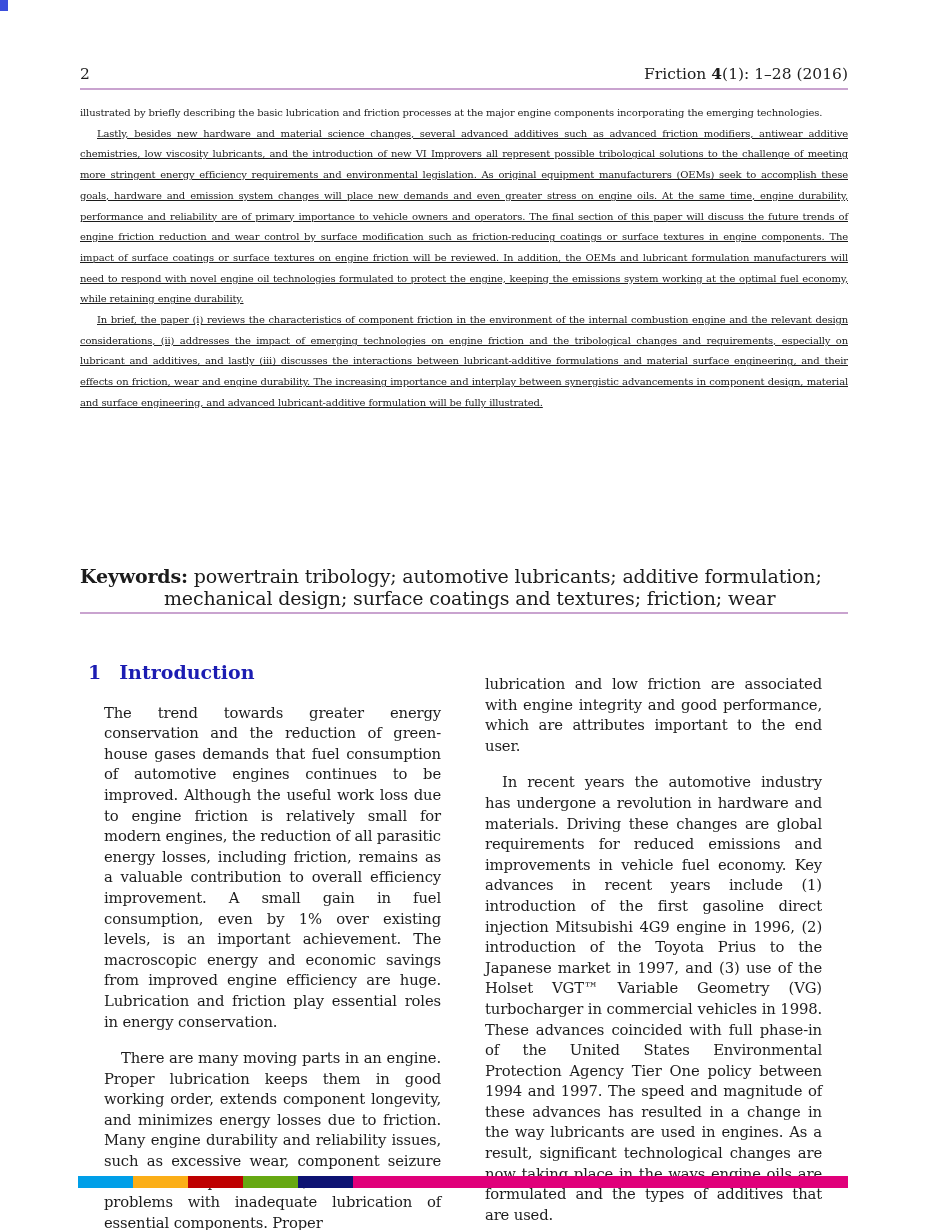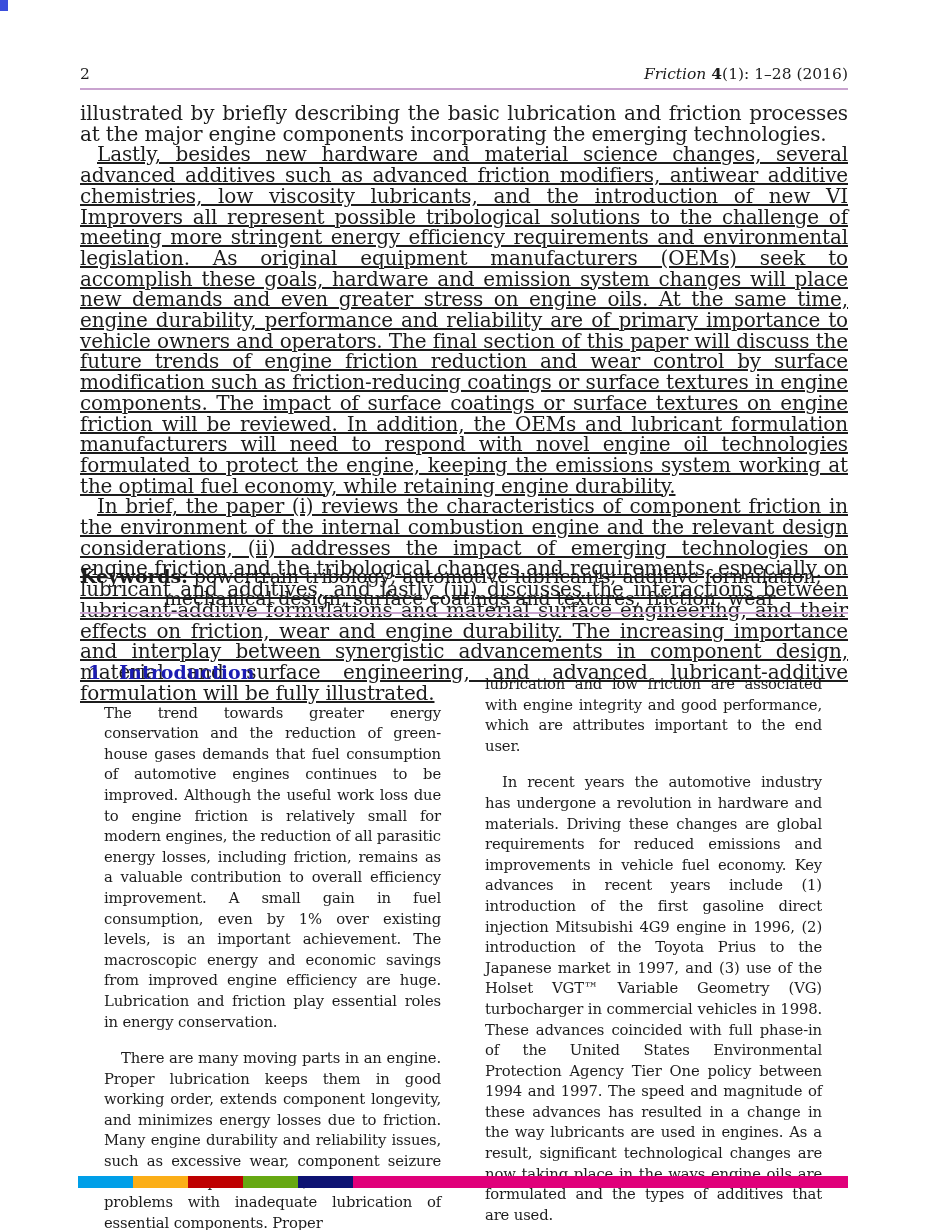--- a/index.html
+++ b/index.html
@@ -13,29 +13,29 @@
   }
   .corner-artifact{
     position:absolute;left:0;top:0;width:8px;height:11px;
   }
   
   .running-header{
     position:absolute;left:80px;top:64px;width:768px;
     display:flex;justify-content:space-between;align-items:baseline;
     font-size:15.5px;
   }
-  .journal-ref .it{font-style:italic;}
+  .journal-ref .it{}
   .journal-ref .bold{font-weight:bold;}
   .header-rule{
     position:absolute;left:80px;top:88px;width:768px;height:2px;
   }
   
   .abstract{
     position:absolute;left:80px;top:103px;width:768px;
-    font-size:20px;line-height:20.7px;text-align:justify;
+    font-size:10px;line-height:20.7px;text-align:justify;
     letter-spacing:-0.15px;
   }
   .abstract p{margin:0;}
   .abstract p.indent{text-indent:17px;text-decoration:underline;}
   
   .keywords{
     position:absolute;left:80px;top:566px;width:768px;
     font-size:19px;line-height:21.5px;text-align:left;
     padding-left:84px;text-indent:-84px;box-sizing:border-box;
     letter-spacing:-0.15px;

